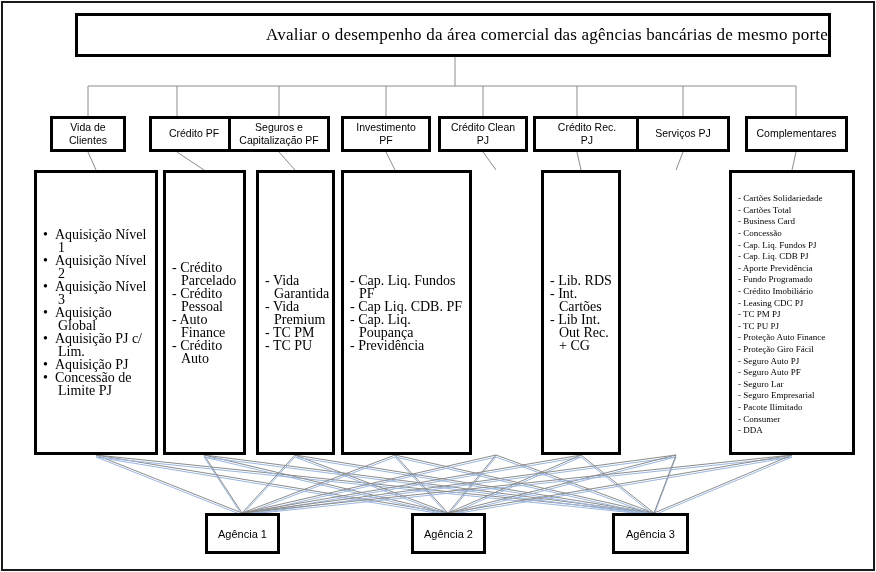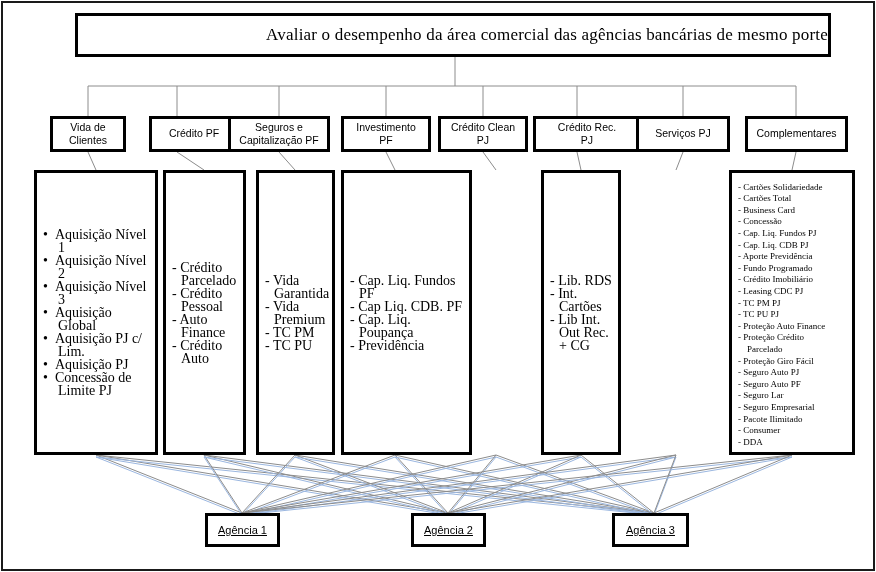--- a/index.html
+++ b/index.html
@@ -33,23 +33,23 @@
   .col1{left:160px;width:83px}
   .col2{left:253px;width:79px}
   .col3{left:338px;width:131px}
   .col4{left:453px;width:80px}
   .col5{left:538px;width:80px}
   .col6{left:627px;width:93px}
   .col7{left:726px;width:126px;justify-content:center;}
   .col7 ul{padding-top:5px;}
   .col7 li{font-size:9px;line-height:11.6px;}
 
-  .ag{position:absolute;top:510px;height:34px;border:3px solid #000;background:#fff;
+  .ag{position:absolute;top:510px;height:41px;border:3px solid #000;background:#fff;
     box-sizing:border-box;display:flex;align-items:center;justify-content:center;
-    font:11px "Liberation Sans","DejaVu Sans",sans-serif;text-decoration:underline;}
+    font:11px "Liberation Sans","DejaVu Sans",sans-serif;}
   .ag0{left:202px;width:75px}.ag1{left:408px;width:75px}.ag2{left:609px;width:77px}
 </style>
 </head>
 <body>
 
 <div class="frame">
 
   <svg id="wires" class="wires" width="870" height="566">
       <line x1="452" y1="53" x2="452" y2="83" stroke="#8c8c8c" stroke-width="1"></line>
       <line x1="85" y1="83" x2="793" y2="83" stroke="#8c8c8c" stroke-width="1"></line>
@@ -204,22 +204,20 @@
         <li>- Concessão</li>
         <li>- Cap. Liq. Fundos PJ</li>
         <li>- Cap. Liq. CDB PJ</li>
         <li>- Aporte Previdência</li>
         <li>- Fundo Programado</li>
         <li>- Crédito Imobiliário</li>
         <li>- Leasing CDC PJ</li>
         <li>- TC PM PJ</li>
         <li>- TC PU PJ</li>
         <li>- Proteção Auto Finance</li>
-        <li>- Proteção Crédito
-Parcelado</li>
         <li>- Proteção Giro Fácil</li>
         <li>- Seguro Auto PJ</li>
         <li>- Seguro Auto PF</li>
         <li>- Seguro Lar</li>
         <li>- Seguro Empresarial</li>
         <li>- Pacote Ilimitado</li>
         <li>- Consumer</li>
         <li>- DDA</li>
       </ul>
   </div>

